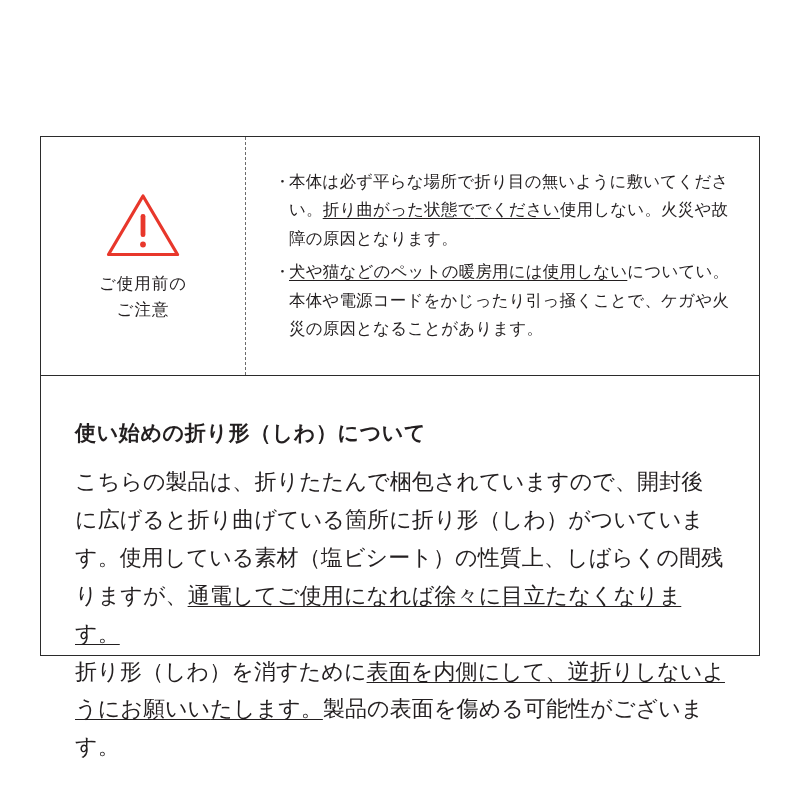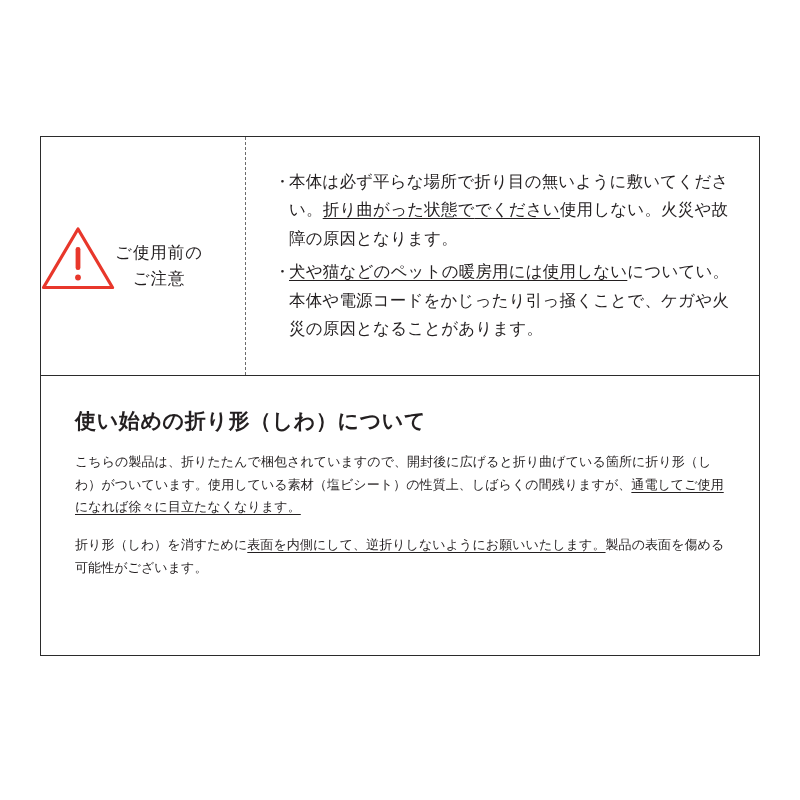--- a/index.html
+++ b/index.html
@@ -41,23 +41,25 @@
     box-sizing: border-box;
     border-bottom: 1px solid #2b2b2b;
   }
 
   .caution-cell {
     width: 205px;
     flex: 0 0 205px;
     box-sizing: border-box;
     border-right: 1px dashed #6b6b6b;
     display: flex;
-    flex-direction: row;
+    flex-direction: column;
     align-items: center;
+    justify-content: center;
     padding-top: 4px;
+    font-family: Liberation Serif, serif;
   }
 
   .warning-icon {
     width: 74px;
     height: 64px;
     display: block;
   }
 
   .caution-label {
     margin-top: 14px;
@@ -104,33 +106,33 @@
   .bottom-section {
     box-sizing: border-box;
     padding: 30px 34px 0 34px;
   }
 
   .section-title {
     font-size: 21px;
     font-weight: bold;
     letter-spacing: 0.03em;
     line-height: 1.4;
-    margin: 0 0 16px 0;
+    margin: 12px 0 16px 0;
     color: #231f20;
   }
 
   .para {
-    font-size: 13px;
+    font-size: 22px;
     line-height: 1.72;
     letter-spacing: 0.005em;
     margin: 0;
     color: #231f20;
   }
   .para + .para {
-    margin-top: 16px;
+    margin-top: 0;
   }
 </style>
 </head>
 <body>
 
 <div class="page">
   <div class="notice-box">
 
     <div class="top-section">
 

